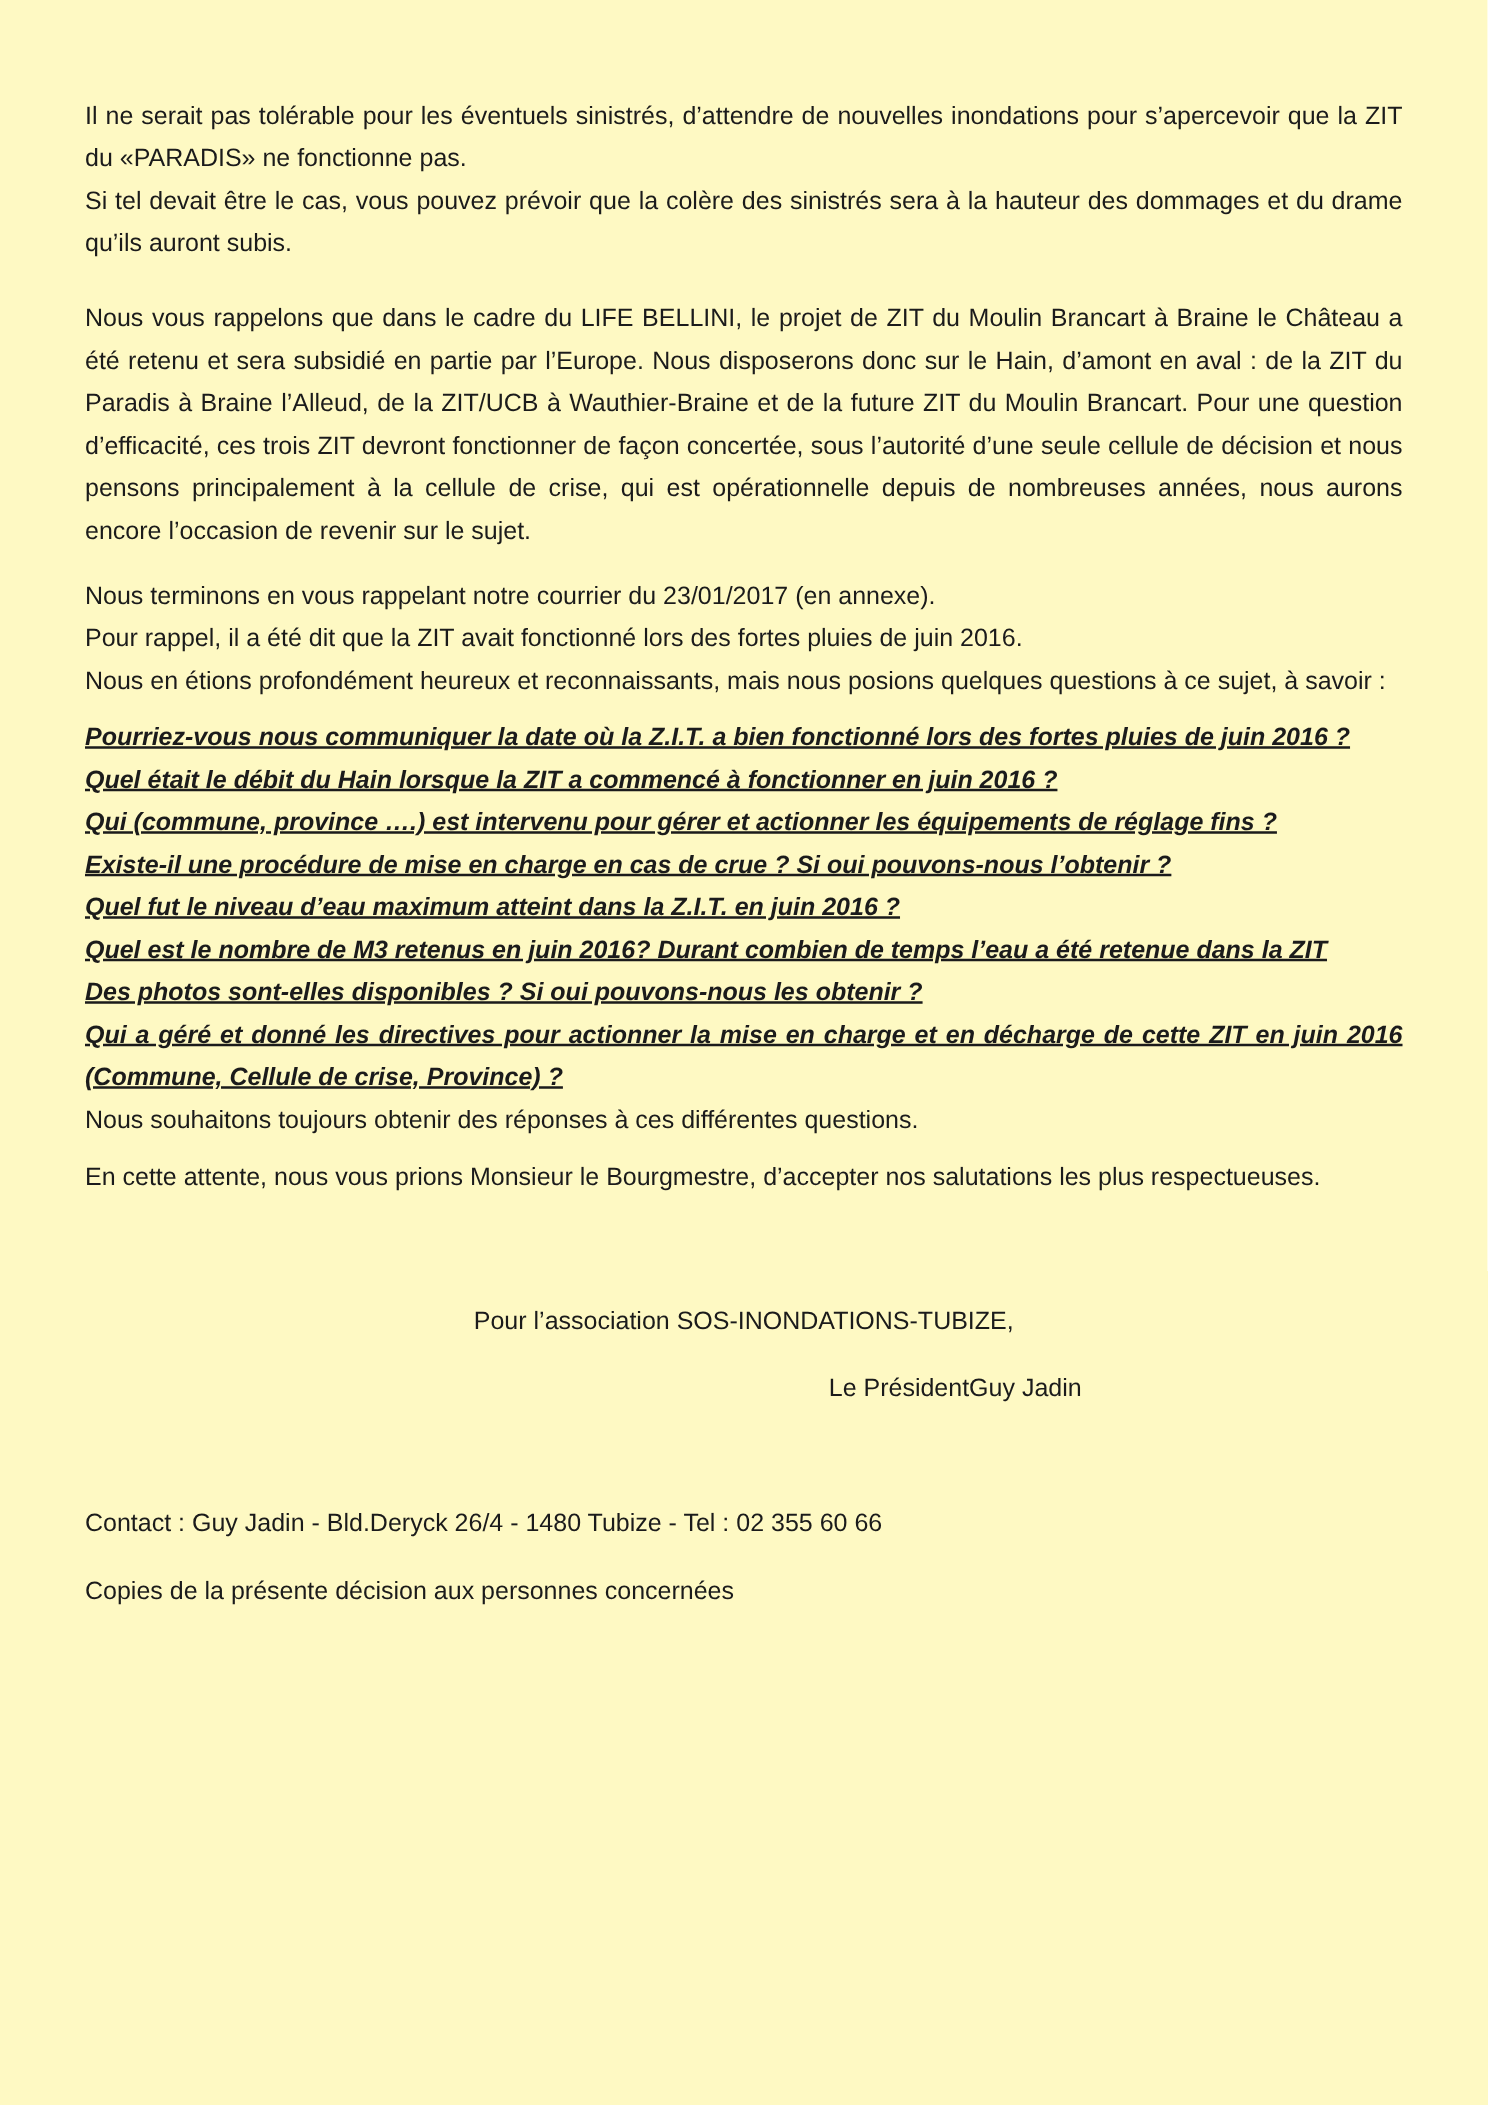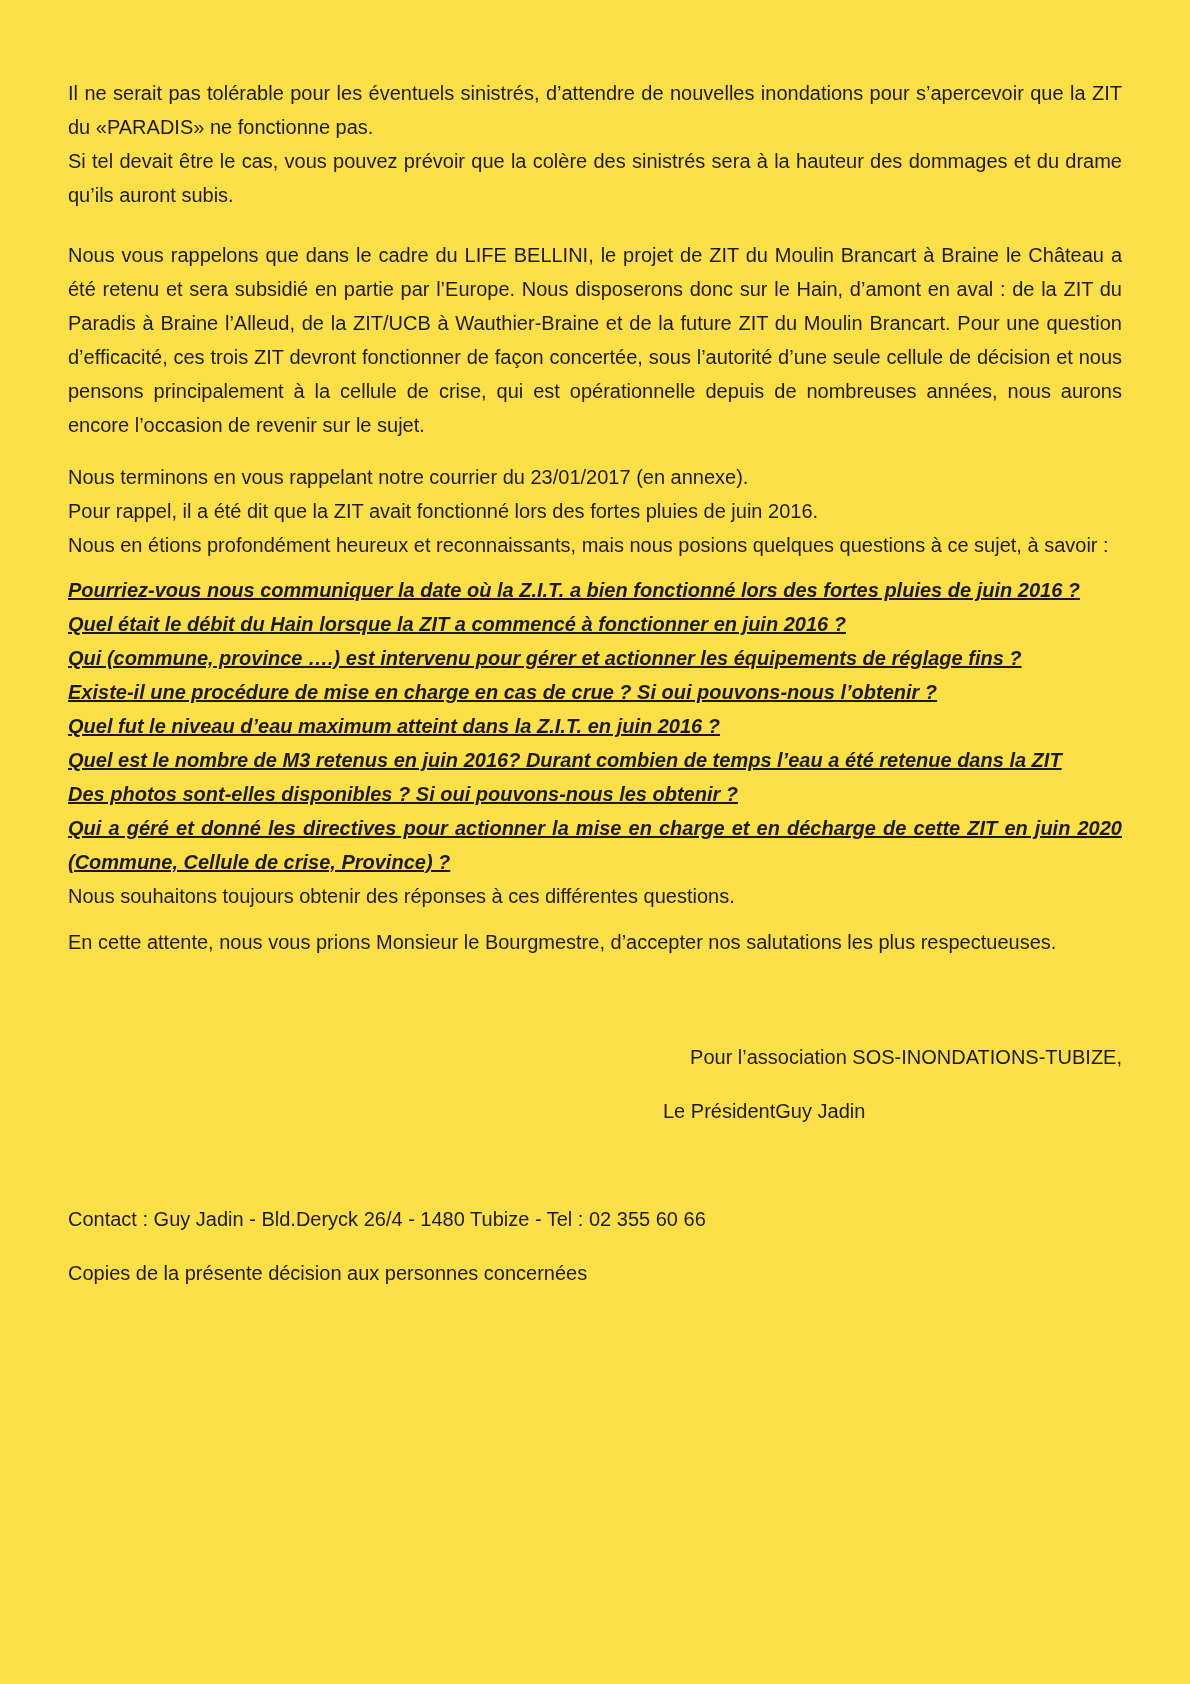--- a/index.html
+++ b/index.html
@@ -4,21 +4,21 @@
 <style>
   html, body {
     margin: 0;
     padding: 0;
     background: #ffffff;
   }
   .page {
     position: relative;
     width: 1190px;
     height: 1684px;
-    background: #fde047;
+    background: #fef9c3;
     box-sizing: border-box;
     padding: 76px 68px 0 68px;
     font-family: "Liberation Sans", "DejaVu Sans", sans-serif;
     font-size: 20px;
     line-height: 34px;
     color: #1b1b1b;
     overflow: hidden;
   }
   .para {
     text-align: justify;
@@ -35,21 +35,21 @@
     margin: 0;
     text-decoration: underline;
   }
   .after-questions {
     margin: 0 0 12px 0;
     text-align: justify;
   }
   .closing { margin: 0; }
   .association-line {
     margin: 81px 0 20px 0;
-    text-align: right;
+    text-align: center;
     white-space: normal;
   }
   .signature-row {
     display: flex;
     padding-left: 595px;
     margin: 0;
   }
   .contact-line {
     margin: 74px 0 0 0;
     text-align: left;
@@ -86,21 +86,21 @@
 Nous en étions profondément heureux et reconnaissants, mais nous posions  quelques questions à ce sujet, à savoir :</p>
 
   <div>
     <p class="question-line">Pourriez-vous nous communiquer la date où la Z.I.T. a bien fonctionné lors des fortes pluies de juin 2016 ?</p>
     <p class="question-line">Quel était le débit du Hain lorsque la ZIT a commencé à fonctionner en juin 2016 ?</p>
     <p class="question-line">Qui (commune, province ….) est intervenu pour gérer et actionner les équipements de réglage fins ?</p>
     <p class="question-line">Existe-il une procédure de mise en charge en cas de crue ? Si oui pouvons-nous l’obtenir ?</p>
     <p class="question-line">Quel fut le niveau d’eau maximum atteint dans la Z.I.T. en juin 2016 ?</p>
     <p class="question-line">Quel est le nombre de M3 retenus en juin 2016? Durant combien de temps l’eau a été retenue dans la ZIT</p>
     <p class="question-line">Des photos sont-elles disponibles ? Si oui pouvons-nous les obtenir ?</p>
-    <p class="question-line">Qui a géré et donné les directives pour actionner la mise en charge et en décharge de cette ZIT en juin 2020 (Commune, Cellule de crise, Province) ?</p>
+    <p class="question-line">Qui a géré et donné les directives pour actionner la mise en charge et en décharge de cette ZIT en juin 2016 (Commune, Cellule de crise, Province) ?</p>
   </div>
 
   <p class="para after-questions">Nous souhaitons toujours obtenir des réponses à ces différentes questions.</p>
 
   <p class="para closing">En cette attente, nous vous prions Monsieur le Bourgmestre, d’accepter nos salutations les plus respectueuses.</p>
 
   <p class="para association-line">Pour l’association SOS-INONDATIONS-TUBIZE,</p>
 
   <div class="signature-row">
     <span>Le Président</span>

